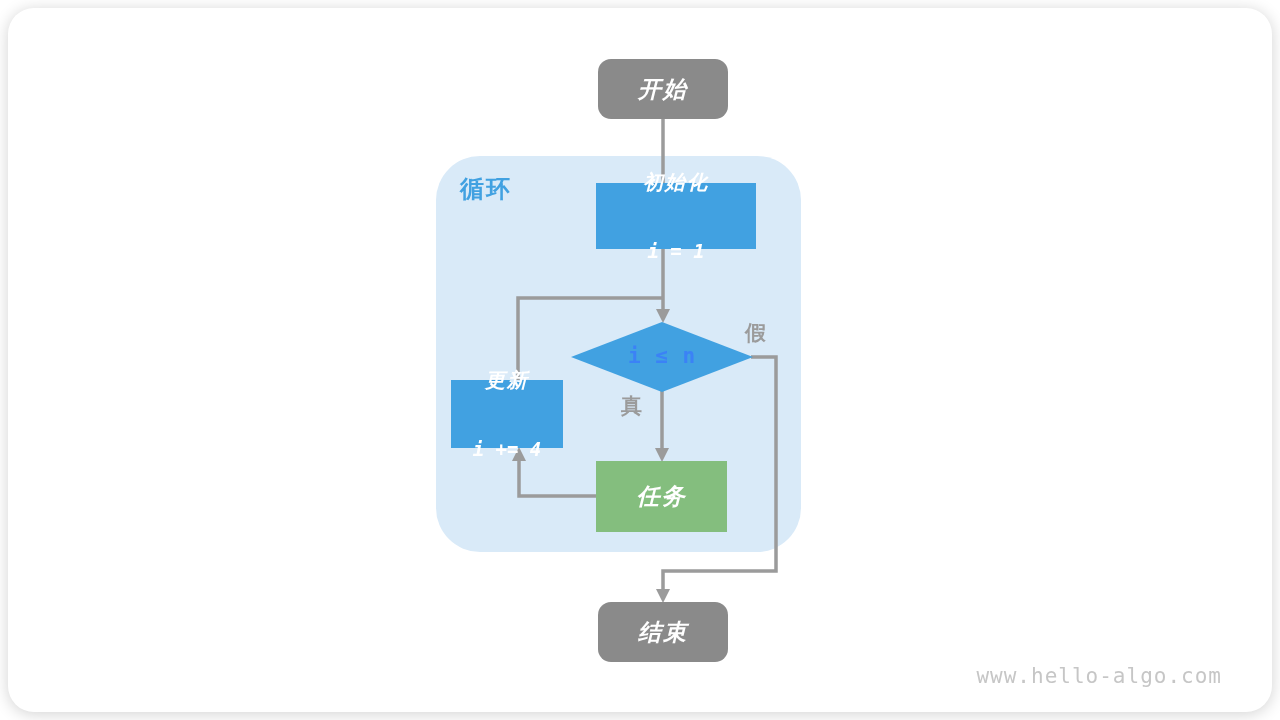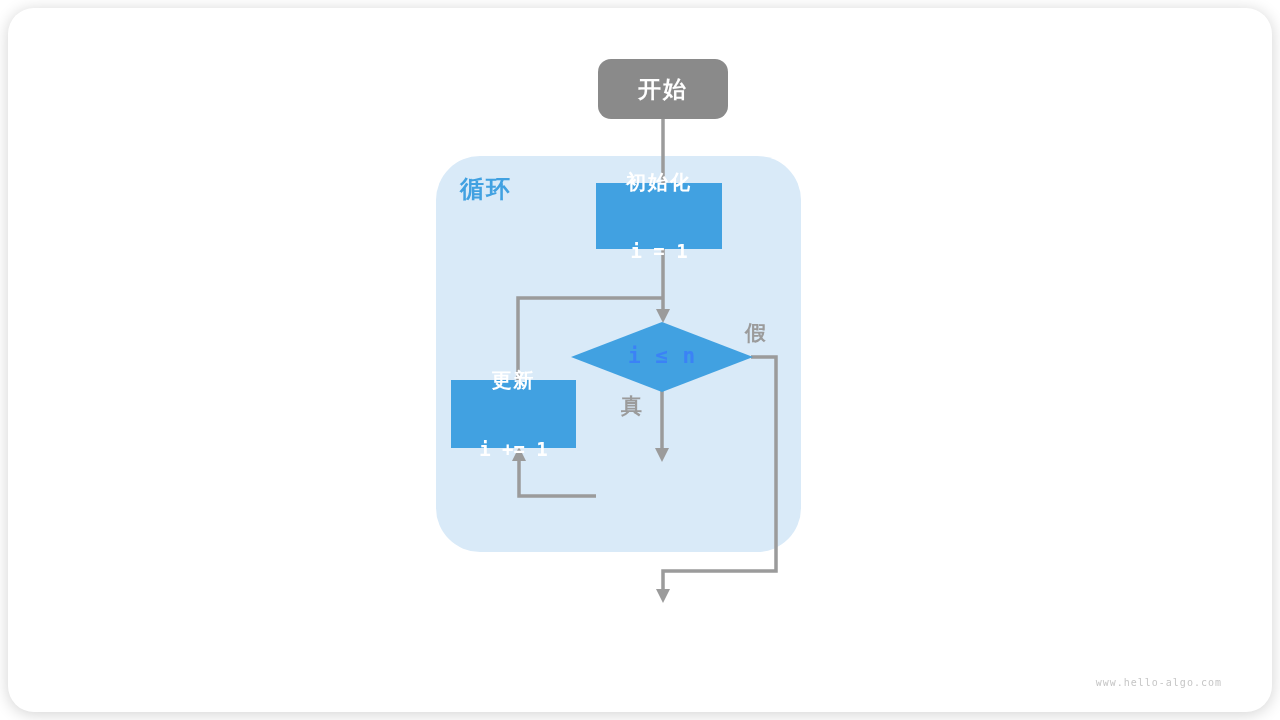--- a/index.html
+++ b/index.html
@@ -27,50 +27,50 @@
     position:absolute;left:452px;top:165px;
     font-size:24px;font-weight:bold;color:var(--blue);
     letter-spacing:2px;
   }
   svg.wires{position:absolute;left:0;top:0;width:1280px;height:720px;}
   .wire{fill:none;stroke:var(--line);stroke-width:3.5px;}
   .arrowhead{fill:var(--line);stroke:none;}
   .diamond{fill:var(--blue);stroke:none;}
   .node{
     position:absolute;display:flex;align-items:center;justify-content:center;
-    flex-direction:column;color:#fff;font-weight:bold;text-align:right;
+    flex-direction:column;color:#fff;font-weight:bold;text-align:right;font-style:italic;
   }
   .node-terminal{
     width:130px;height:60px;background:var(--gray-node);
     border-radius:13px;font-size:23px;letter-spacing:2px;
   }
   .node-start{left:590px;top:51px;}
   .node-end{left:590px;top:594px;}
   .node-process{background:var(--blue);}
-  .node-init{left:588px;top:175px;width:126px;height:66px;}
-  .node-update{left:443px;top:372px;width:125px;height:68px;}
+  .node-init{left:588px;top:175px;width:160px;height:66px;}
+  .node-update{left:443px;top:372px;width:112px;height:68px;}
   .node-task{left:588px;top:453px;width:131px;height:71px;
     background:var(--green);font-size:23px;letter-spacing:2px;}
   .node-title{font-size:20px;letter-spacing:2px;line-height:1.3;}
   .node-code{font-family:"DejaVu Sans Mono",monospace;font-size:19px;
     font-weight:bold;line-height:1.3;margin-top:44px;}
   .diamond-text{
     position:absolute;left:594px;top:336px;width:120px;text-align:center;
     color:#3b82f6;font-family:"DejaVu Sans Mono",monospace;font-size:21px;
     font-weight:bold;letter-spacing:1px;
   }
   .edge-label{
     position:absolute;font-size:21px;font-weight:bold;color:var(--label-gray);
     letter-spacing:1px;
   }
   .edge-label-true{left:613px;top:384px;}
   .edge-label-false{left:737px;top:311px;}
   .watermark{
     position:absolute;right:50px;bottom:24px;
-    font-family:"DejaVu Sans Mono",monospace;font-size:10px;
+    font-family:"DejaVu Sans Mono",monospace;font-size:21px;
     color:var(--watermark-gray);letter-spacing:1px;
   }
 </style>
 </head>
 <body>
 
 <div class="card">
 
   <div class="loop-region"></div>
   <span class="loop-label">循环</span>
@@ -101,22 +101,28 @@
 
   <div class="node node-process node-init">
     <span class="node-title">初始化</span>
     <span class="node-code">i = 1</span>
   </div>
 
   <div class="diamond-text">i ≤ n</div>
 
   <div class="node node-process node-update">
     <span class="node-title">更新</span>
-    <span class="node-code">i += 1</span>
+    <span class="node-code">i += 4</span>
   </div>
 
+  <div class="node node-task">
+    <span>任务</span>
+  </div>
 
+  <div class="node node-terminal node-end">
+    <span>结束</span>
+  </div>
 
   <span class="edge-label edge-label-true">真</span>
   <span class="edge-label edge-label-false">假</span>
 
   <span class="watermark">www.hello-algo.com</span>
 </div>
 
 </body></html>

